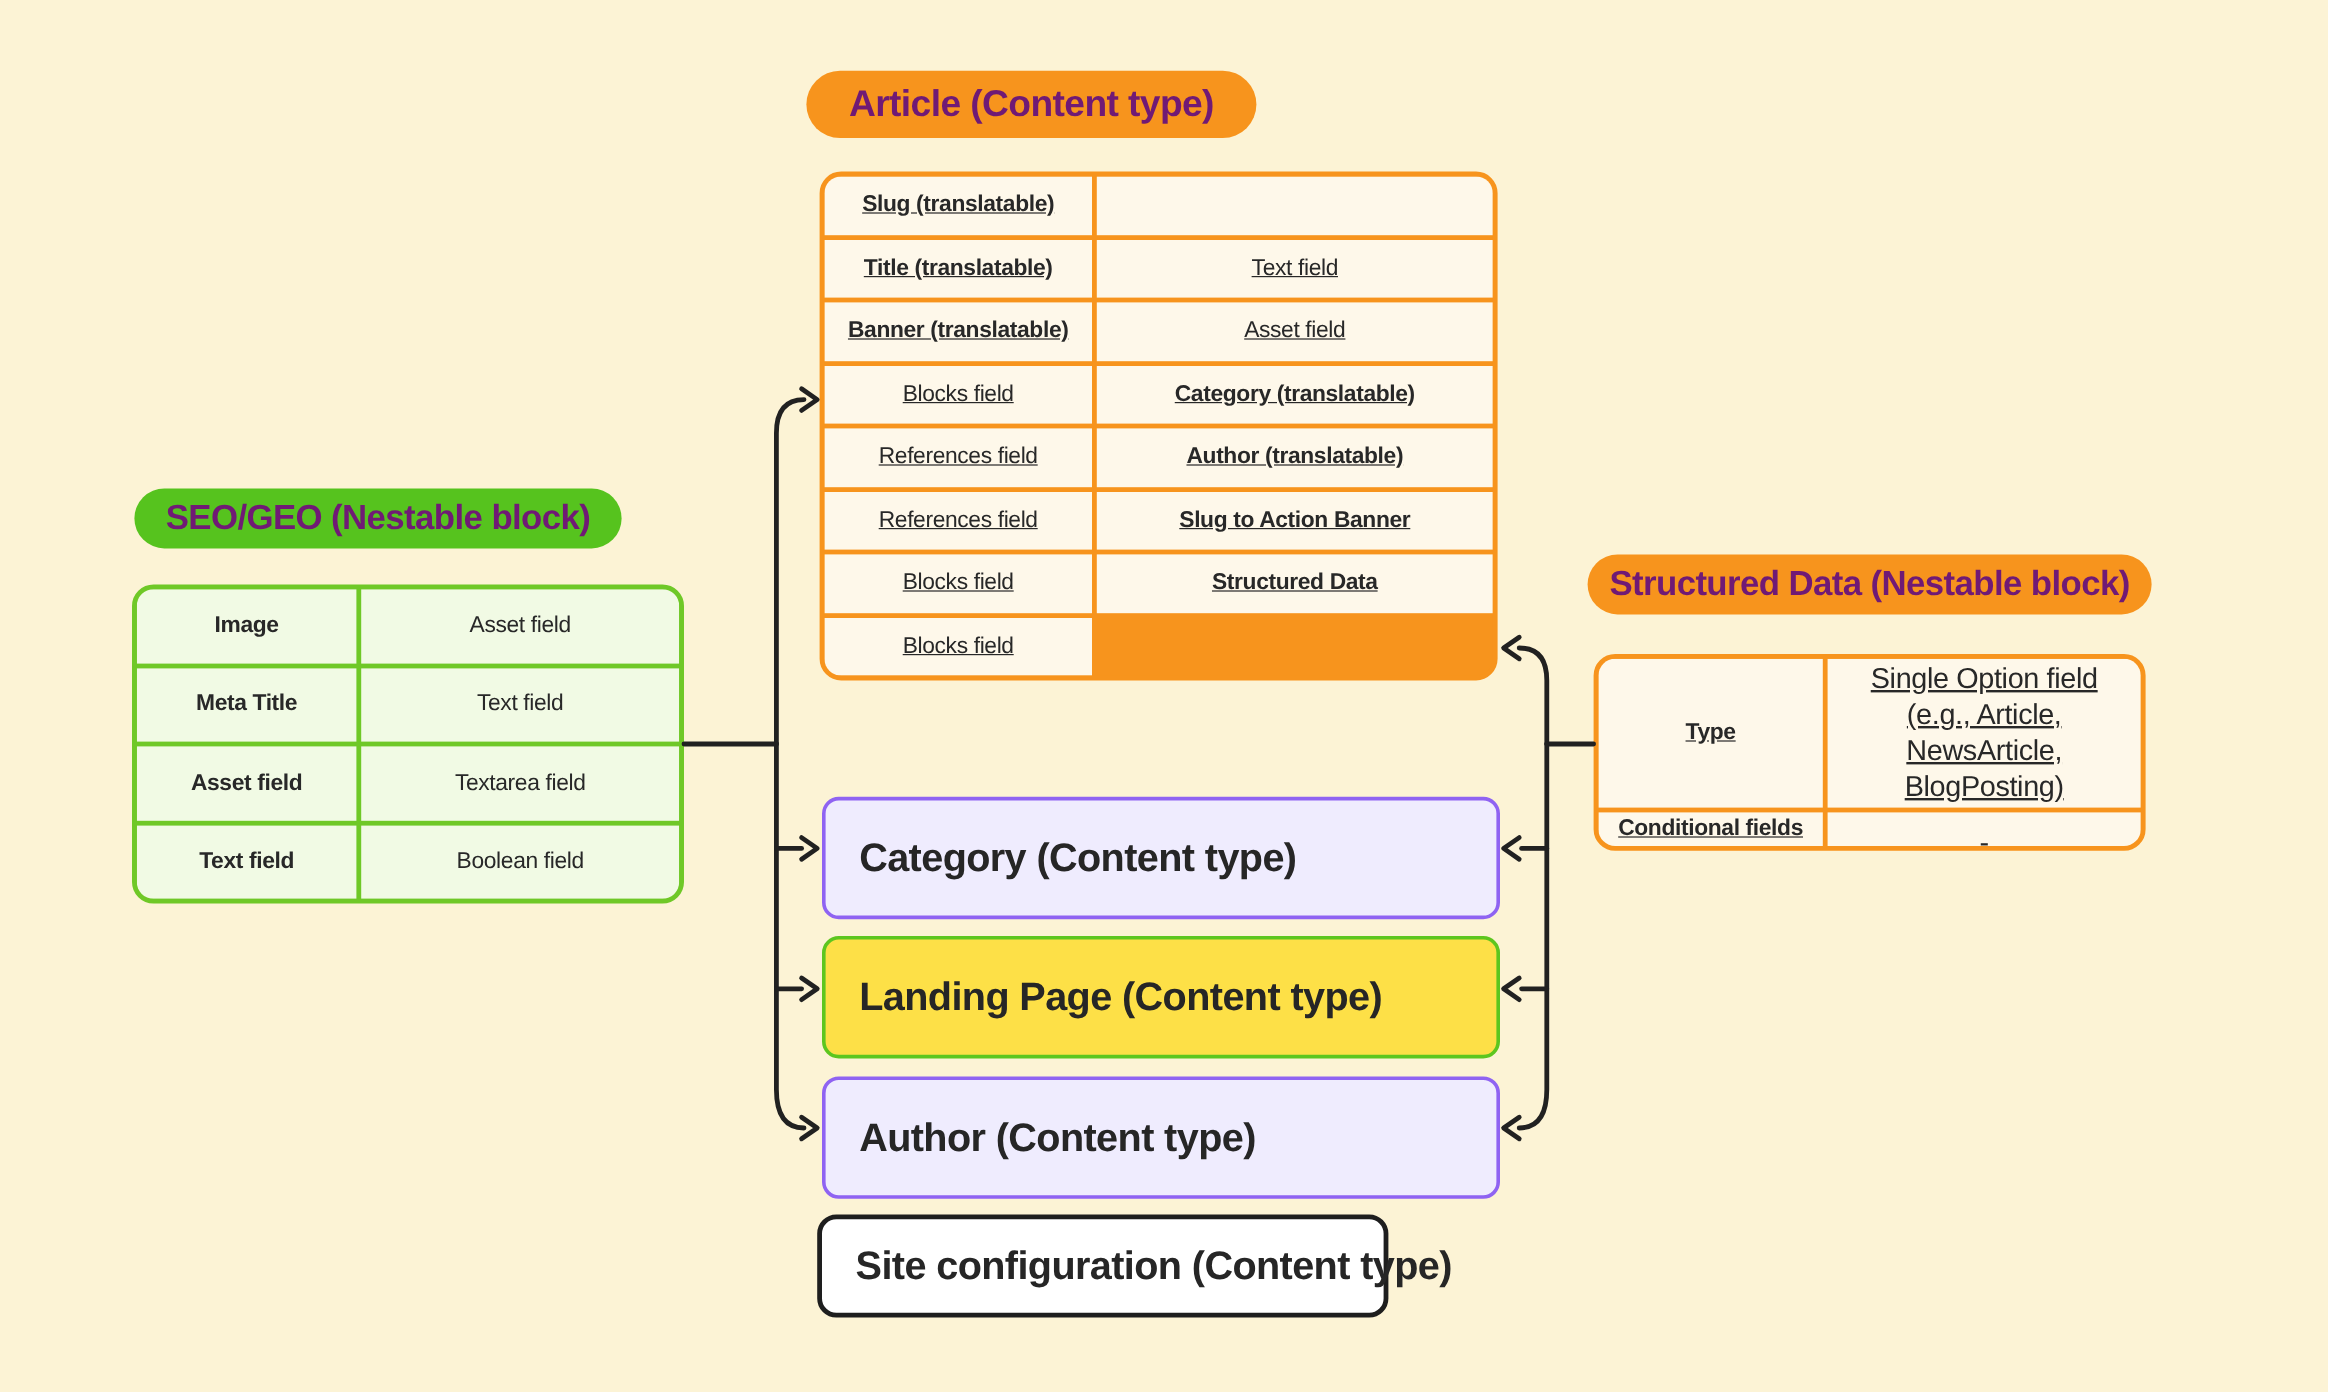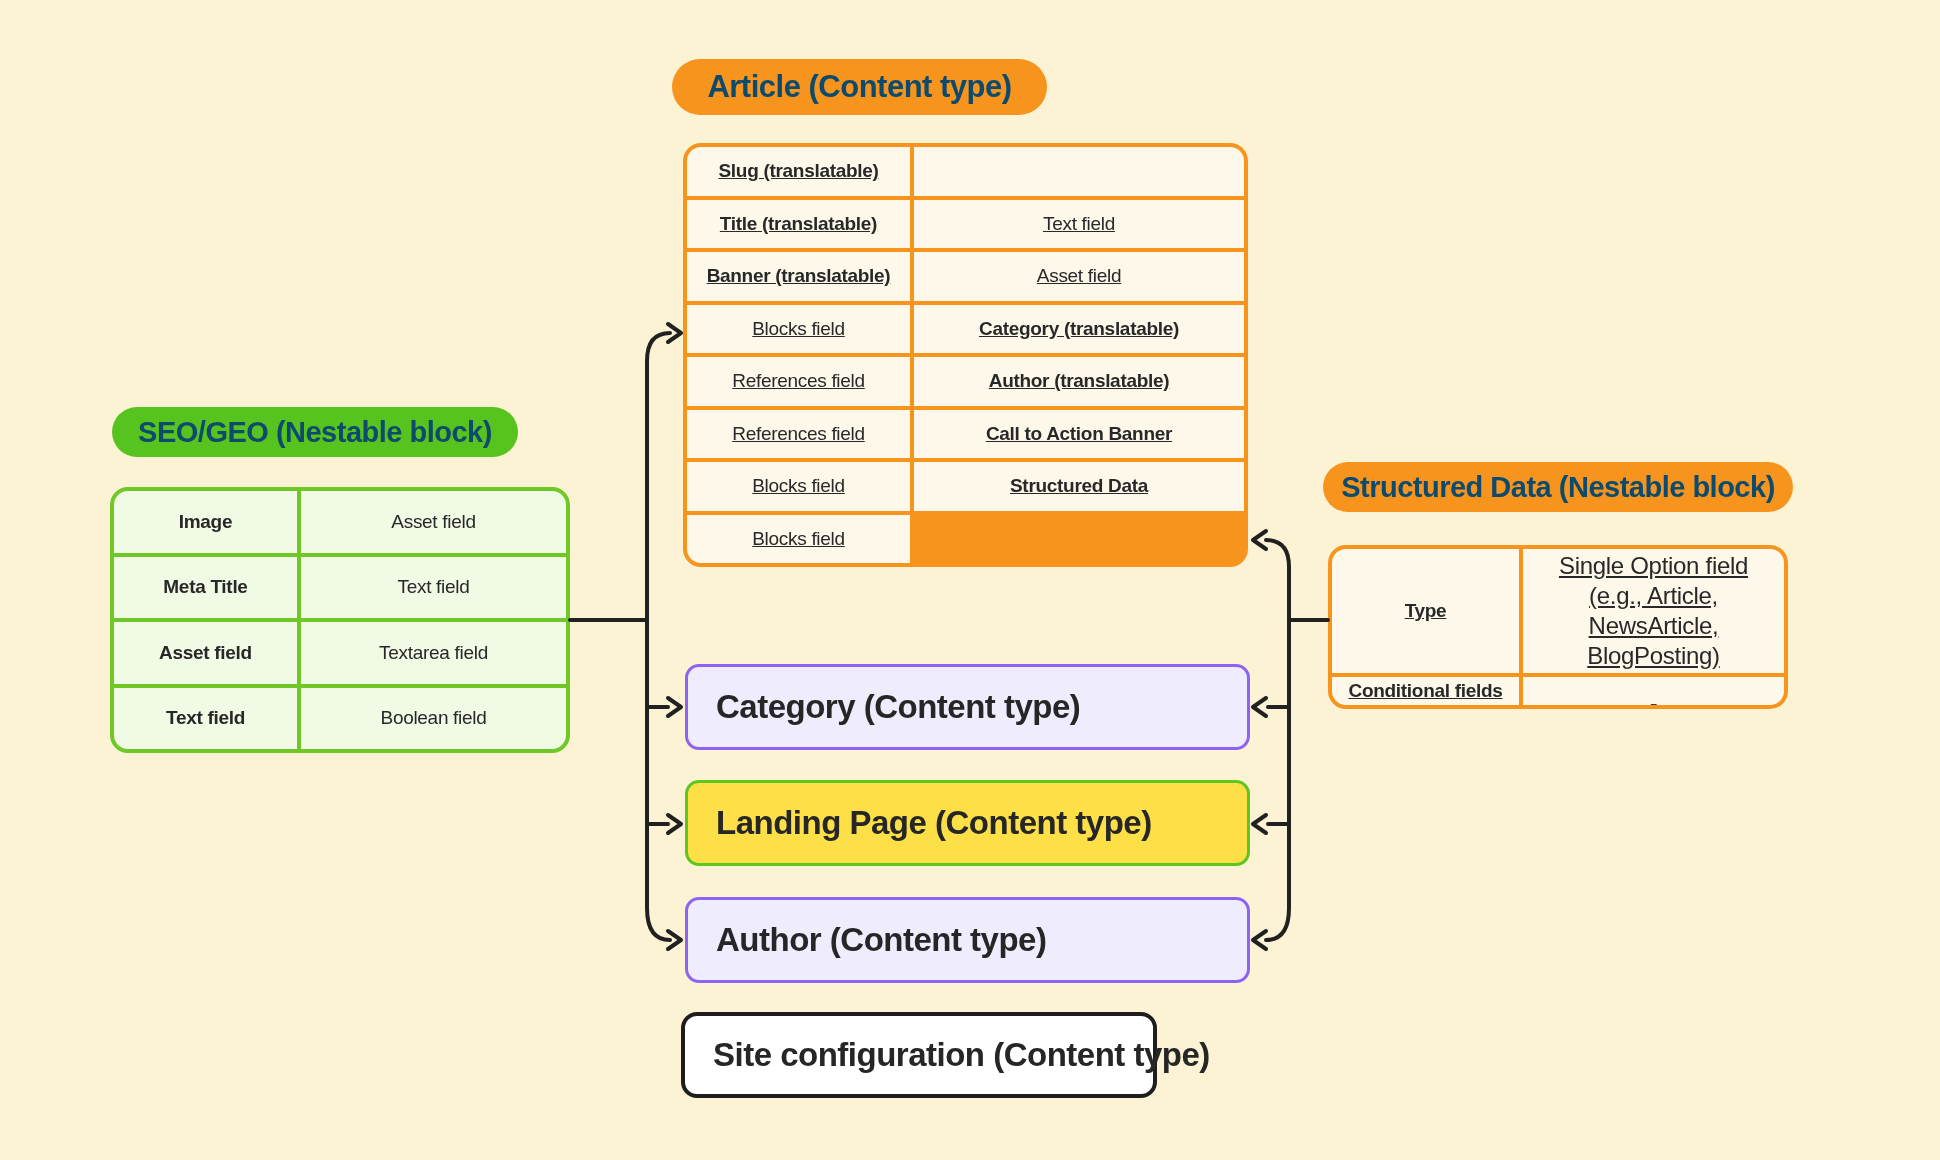--- a/index.html
+++ b/index.html
@@ -8,21 +8,21 @@
     width:1940px;height:1160px;position:relative;overflow:hidden;
     background:#FCF3D5;
     font-family:"Liberation Sans","DejaVu Sans",sans-serif;
     color:#282828;
   }
   .abs{position:absolute;}
 
   
   .badge{
     display:flex;align-items:center;justify-content:center;
-    font-weight:700;letter-spacing:-0.5px;color:#0c4a6e;
+    font-weight:700;letter-spacing:-0.5px;color:#701a75;
     white-space:nowrap;
   }
   .badge.orange{background:#F7941D;}
   .badge.green{background:#56C31E;text-align:center;}
   #article-badge{left:672px;top:59px;width:375px;height:56px;border-radius:28px;font-size:31px;}
   #seo-badge{left:112px;top:407px;width:406px;height:50px;border-radius:25px;font-size:29px;}
   #sd-badge{left:1323px;top:462px;width:470px;height:50px;border-radius:25px;font-size:29px;}
 
   
   .dtable{
@@ -54,21 +54,21 @@
     left:1328px;top:545px;width:460px;height:164px;
     grid-template-columns:187px 1fr;
     grid-auto-rows:1fr;
   }
   #sd-table .cell{font-size:24px;}
   #sd-table .cell.key{font-size:19px;}
 
   
   .ctbox{
     display:flex;align-items:center;
-    width:565px;height:86px;border-radius:14px;box-sizing:border-box;
+    width:565px;height:102px;border-radius:14px;box-sizing:border-box;
     font-size:33px;font-weight:700;letter-spacing:-0.5px;color:#262626;
     padding-left:28px;white-space:nowrap;
   }
   .ctbox.purple{border:3px solid #8F63F2;background:#EFECFE;}
   .ctbox.greenbox{border:3px solid #5DC61F;background:#fde047;}
   .ctbox.blackbox{border:4px solid #1E1E1E;background:#FFFFFF;}
   #box-category{left:685px;top:664px;}
   #box-landing{left:685px;top:780px;}
   #box-author{left:685px;top:897px;}
   #box-siteconfig{left:681px;top:1012px;width:476px;height:86px;border-radius:16px;}
@@ -89,21 +89,21 @@
   <div class="cell"></div>
   <div class="cell key">Title (translatable)</div>
   <div class="cell">Text field</div>
   <div class="cell key">Banner (translatable)</div>
   <div class="cell">Asset field</div>
   <div class="cell">Blocks field</div>
   <div class="cell key">Category (translatable)</div>
   <div class="cell">References field</div>
   <div class="cell key">Author (translatable)</div>
   <div class="cell">References field</div>
-  <div class="cell key">Call to Action Banner</div>
+  <div class="cell key">Slug to Action Banner</div>
   <div class="cell">Blocks field</div>
   <div class="cell key">Structured Data</div>
   <div class="cell">Blocks field</div>
 </div>
 
 <div class="abs dtable green" id="seo-table">
   <div class="cell key">Image</div>
   <div class="cell">Asset field</div>
   <div class="cell key">Meta Title</div>
   <div class="cell">Text field</div>

